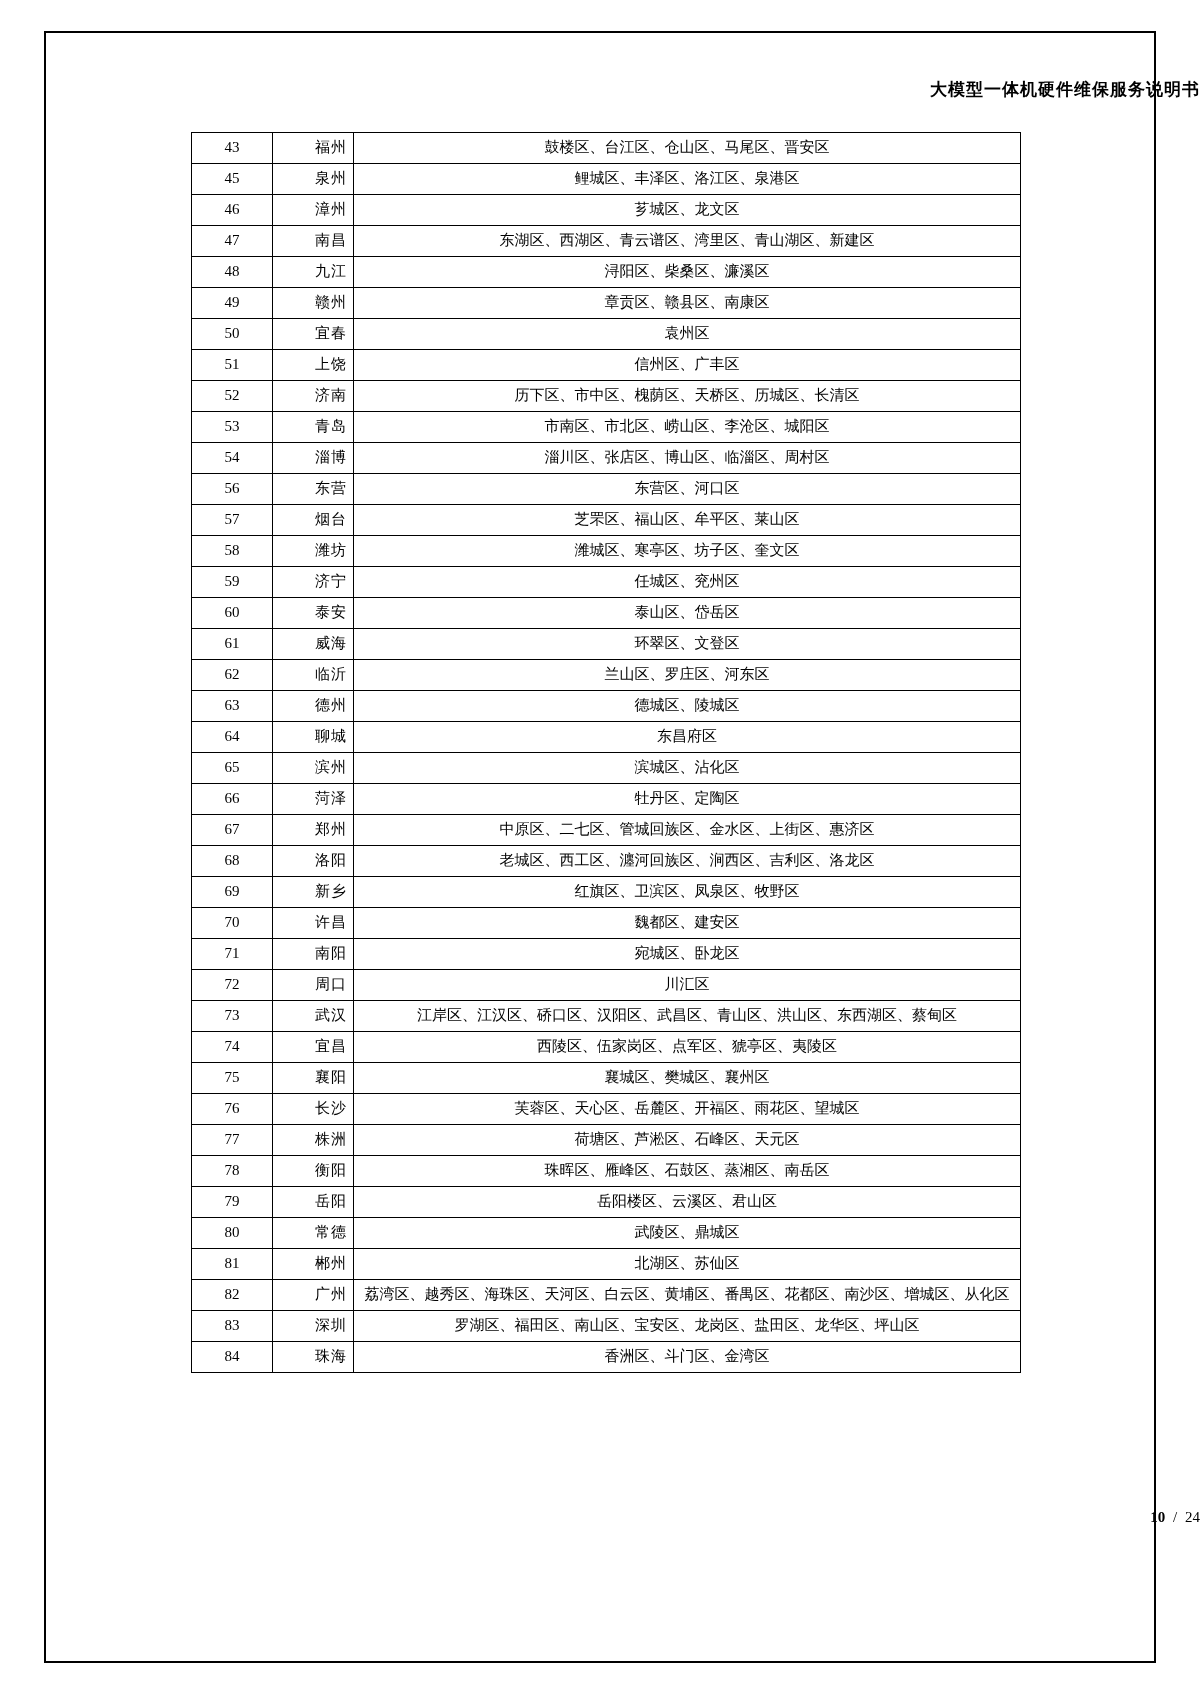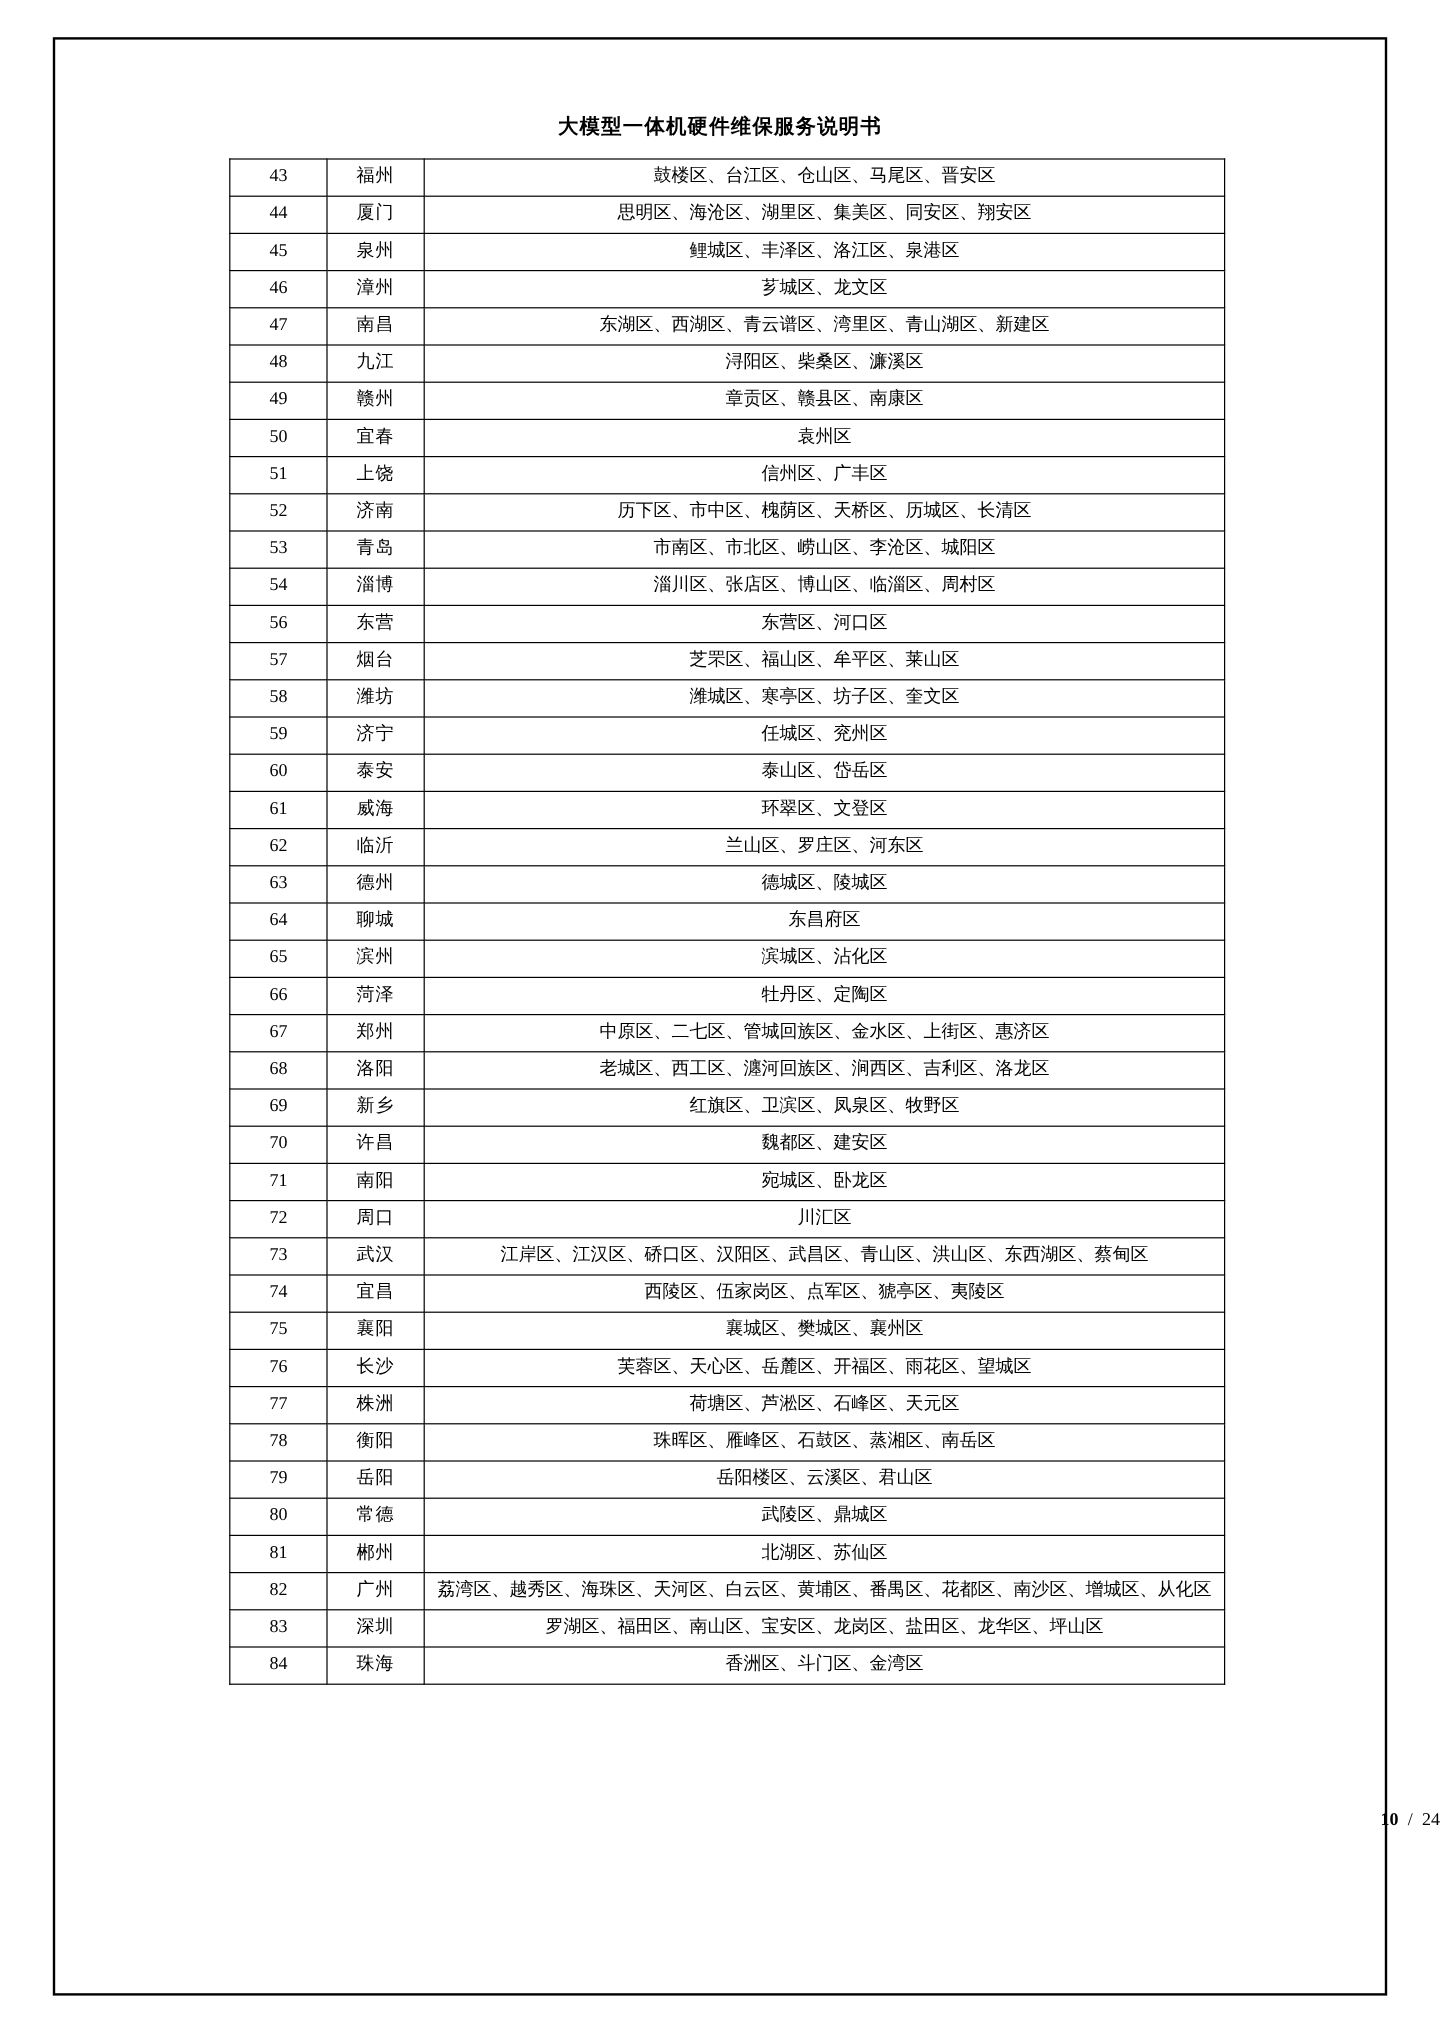--- a/index.html
+++ b/index.html
@@ -26,26 +26,25 @@
     width: 1112px;
     height: 1632px;
     border: 2px solid #000;
     box-sizing: border-box;
   }
   .header {
     position: absolute;
     left: 0;
     right: 0;
     top: 78px;
-    text-align: center;
+    text-align: right;
     font-size: 17px;
     font-weight: bold;
     letter-spacing: 1px;
     color: #000;
-    margin-top: 16px;
   }
   .content {
     position: absolute;
     left: 178px;
     top: 132px;
     width: 790px;
     padding-left: 13px;
   }
   table.region-table {
     border-collapse: collapse;
@@ -60,21 +59,21 @@
     vertical-align: middle;
     line-height: 1.45;
     height: 22px;
   }
   td.col-no {
     width: 68px;
     text-align: center;
   }
   td.col-city {
     width: 68px;
-    text-align: center;
+    text-align: right;
     letter-spacing: 1px;
   }
   td.col-districts {
     width: 654px;
     text-align: center;
   }
   .footer {
     position: absolute;
     left: 0;
     right: 0;
@@ -101,25 +100,20 @@
 
   <div class="content">
     <table class="region-table">
       <tbody>
           <tr>
             <td class="col-no">43</td>
             <td class="col-city">福州</td>
             <td class="col-districts">鼓楼区、台江区、仓山区、马尾区、晋安区</td>
           </tr>
           <tr>
-            <td class="col-no">44</td>
-            <td class="col-city">厦门</td>
-            <td class="col-districts">思明区、海沧区、湖里区、集美区、同安区、翔安区</td>
-          </tr>
-          <tr>
             <td class="col-no">45</td>
             <td class="col-city">泉州</td>
             <td class="col-districts">鲤城区、丰泽区、洛江区、泉港区</td>
           </tr>
           <tr>
             <td class="col-no">46</td>
             <td class="col-city">漳州</td>
             <td class="col-districts">芗城区、龙文区</td>
           </tr>
           <tr>

